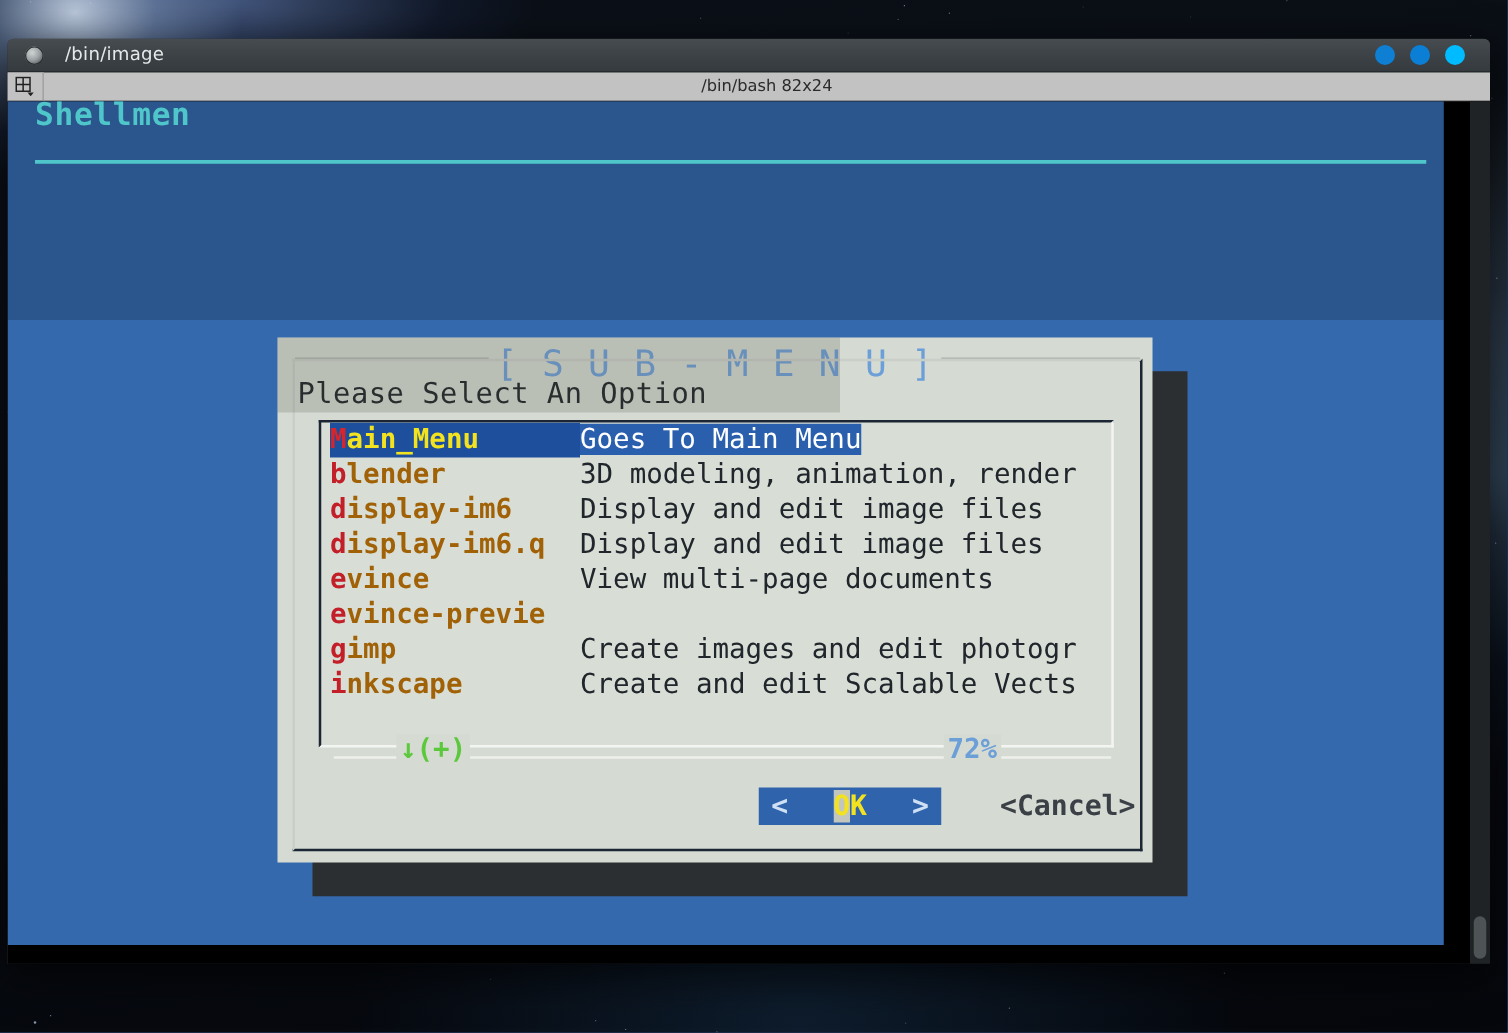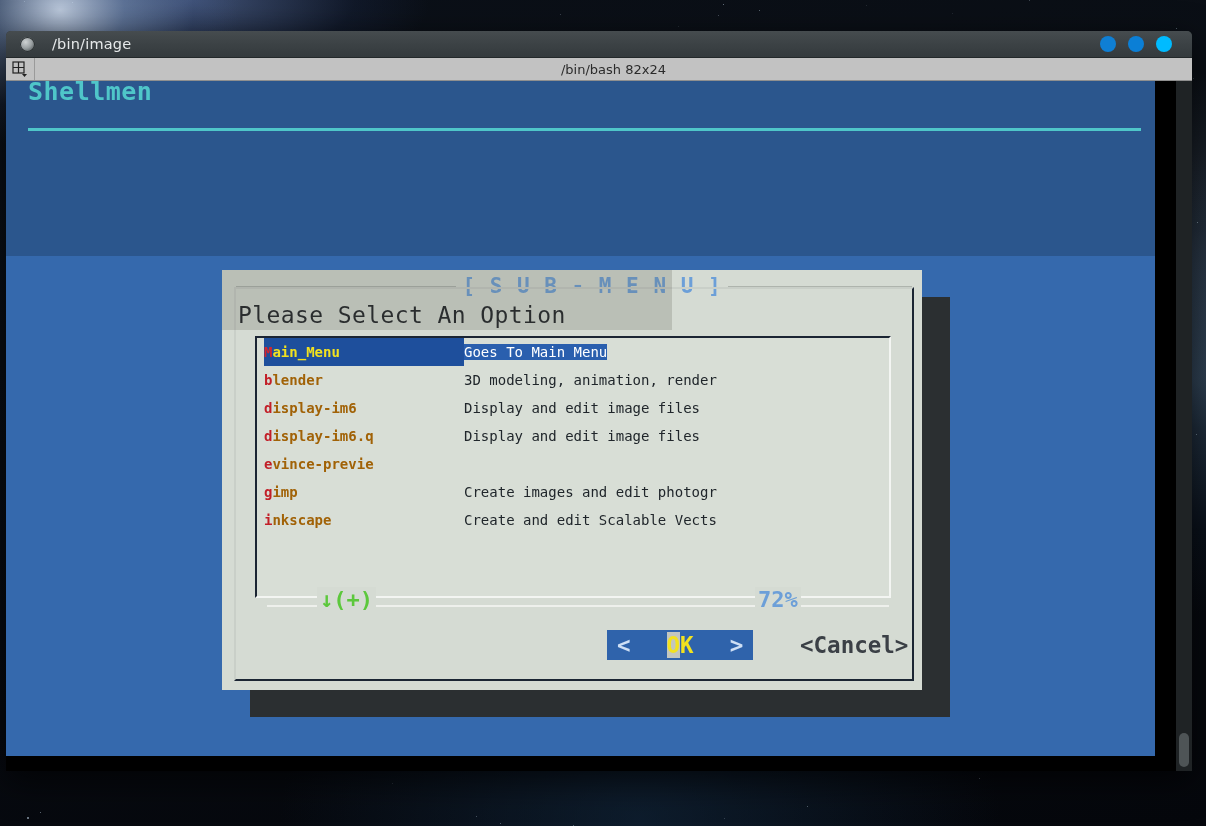--- a/index.html
+++ b/index.html
@@ -116,41 +116,40 @@
   }
   .dlg-frame{
     position:absolute;left:12px;top:17px;right:8px;bottom:9px;
     border:2px solid #1b2533;border-left-color:#c9cfc8;border-top-color:#c9cfc8;
   }
   .dlg-titleline{
     position:absolute;left:14px;top:16px;right:10px;height:2px;background:#aeb4ad;
   }
   .dlg-title{
     position:absolute;top:4px;left:0;width:100%;text-align:center;
-    color:#6c9fd8;font-size:21px;font-weight:bold;letter-spacing:1px;
+    color:#6c9fd8;font-size:29px;font-weight:normal;letter-spacing:1px;
     background:transparent;
-    padding-left:20px;
   }
   .dlg-title span{background:#d5dbd3;padding:0 6px;}
   .dlg-prompt{
     position:absolute;left:16px;top:32px;
     color:#1d2125;font-size:23px;letter-spacing:.4px;
   }
 
   
   .listbox{
     position:absolute;left:33px;top:66px;width:636px;height:262px;
     background:#d8ded6;
     border:2px solid #1b2533;border-right-color:#f3f5f2;border-bottom-color:#f3f5f2;
     box-sizing:border-box;
     overflow:hidden;
   }
   .row{
     display:flex;align-items:center;height:28px;padding-left:7px;
-    font-size:14px;line-height:28px;white-space:pre;
+    font-size:22px;line-height:28px;white-space:pre;
   }
   .row .key{width:200px;flex:0 0 200px;overflow:hidden;}
   .row .desc{flex:1;overflow:hidden;}
   .k-first{color:#c21f28;font-weight:bold;}
   .k-rest{color:#a16207;font-weight:bold;}
   .d-text{color:#20262b;}
   .row.selected .key{background:#1e4f9c;}
   .row.selected .k-first{color:#d6252c;}
   .row.selected .k-rest{color:#f2e21f;}
   .row.selected .desc .d-text{background:#2a5fae;color:#ffffff;}
@@ -425,20 +424,21 @@
         <div class="dlg-titleline"></div>
         <div class="dlg-title"><span>[ S U B - M E N U ]</span></div>
         <div class="dlg-frame"></div>
         <div class="dlg-prompt">Please Select An Option</div>
 
         <div class="listbox" id="listbox">
             <div class="row selected"><div class="key"><span class="k-first">M</span><span class="k-rest">ain_Menu</span></div><div class="desc"><span class="d-text">Goes To Main Menu</span></div></div>
             <div class="row"><div class="key"><span class="k-first">b</span><span class="k-rest">lender</span></div><div class="desc"><span class="d-text">3D modeling, animation, render</span></div></div>
             <div class="row"><div class="key"><span class="k-first">d</span><span class="k-rest">isplay-im6</span></div><div class="desc"><span class="d-text">Display and edit image files</span></div></div>
             <div class="row"><div class="key"><span class="k-first">d</span><span class="k-rest">isplay-im6.q</span></div><div class="desc"><span class="d-text">Display and edit image files</span></div></div>
+            <div class="row"><div class="key"><span class="k-first">e</span><span class="k-rest">vince</span></div><div class="desc"><span class="d-text">View multi-page documents</span></div></div>
             <div class="row"><div class="key"><span class="k-first">e</span><span class="k-rest">vince-previe</span></div></div>
             <div class="row"><div class="key"><span class="k-first">g</span><span class="k-rest">imp</span></div><div class="desc"><span class="d-text">Create images and edit photogr</span></div></div>
             <div class="row"><div class="key"><span class="k-first">i</span><span class="k-rest">nkscape</span></div><div class="desc"><span class="d-text">Create and edit Scalable Vects</span></div></div>
           </div>
 
         <div class="scrollinfo">
           <div class="scroll-line"></div>
           <div class="scroll-down">↓(+)</div>
           <div class="scroll-pct">72%</div>
         </div>

